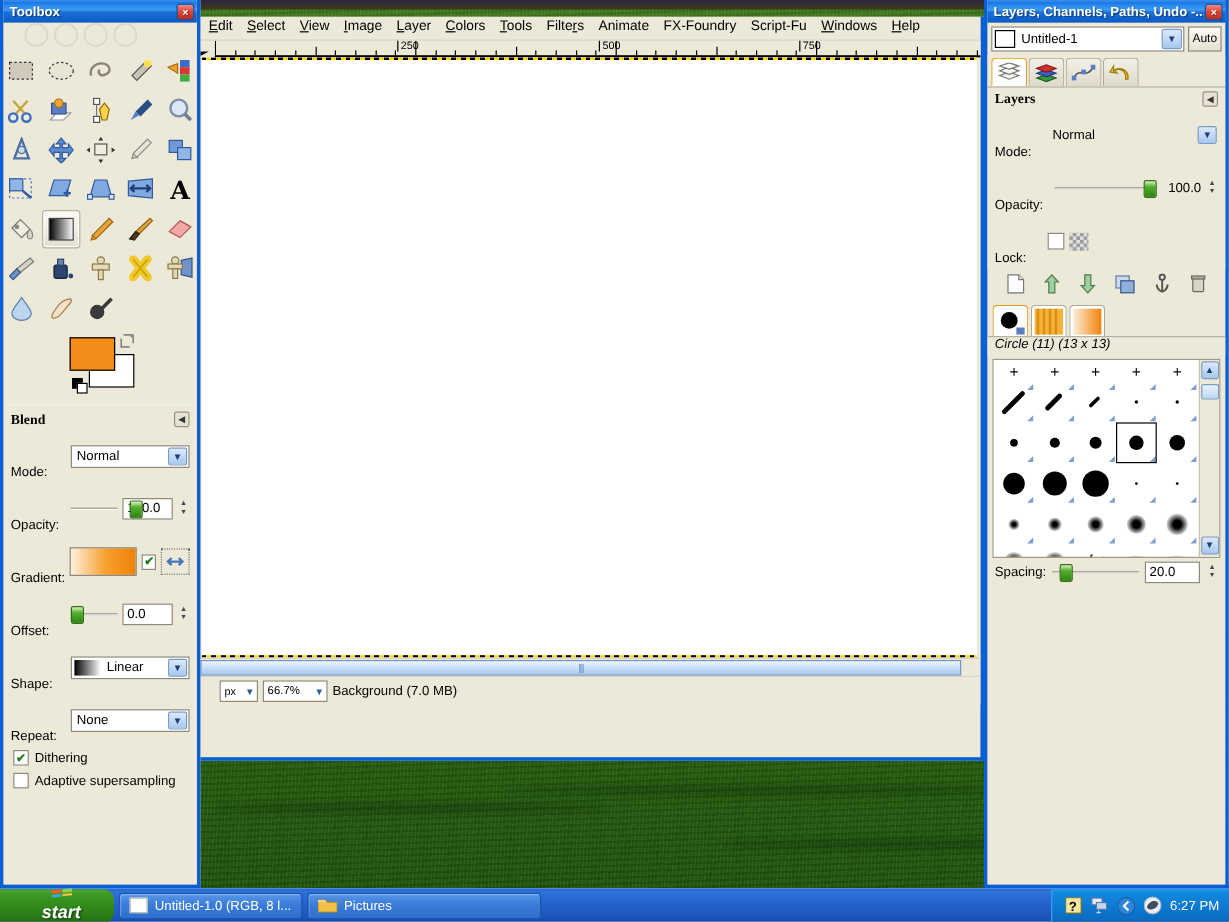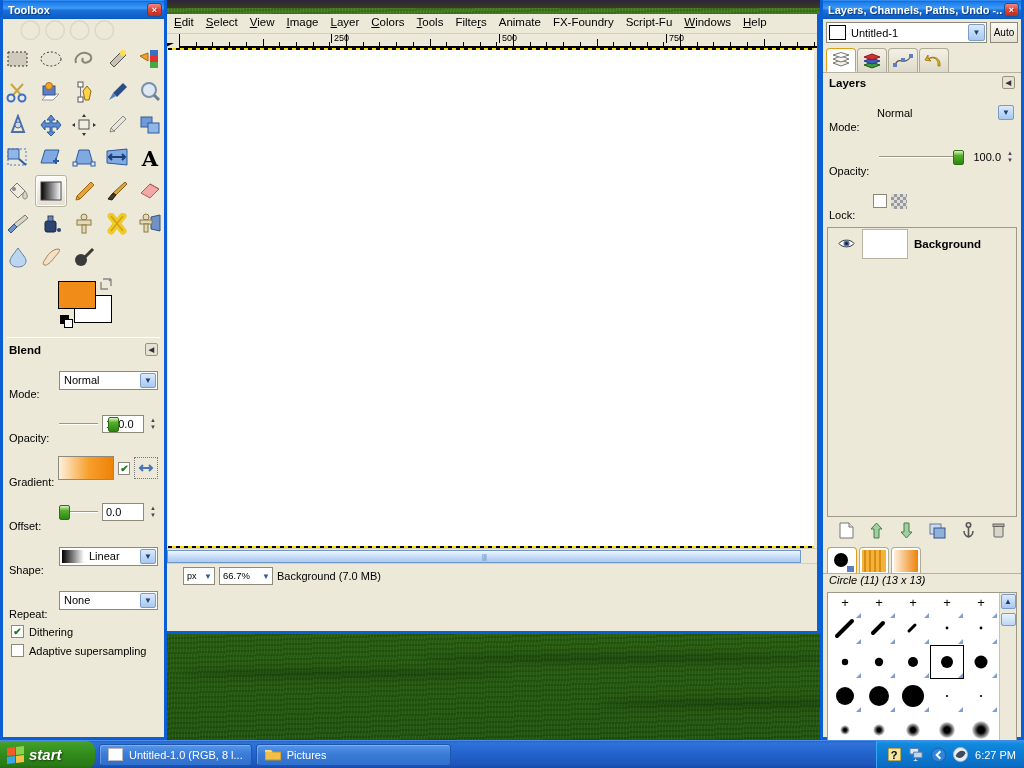--- a/index.html
+++ b/index.html
@@ -94,21 +94,21 @@
          background:#f28c18; border:1px solid #000;}
   .swaparrow{ position:absolute; left:42px; top:-4px; width:14px;height:14px;}
   .defsq{ position:absolute; left:2px; top:34px; width:14px; height:14px;}
   .defsq .b{ position:absolute; left:0;top:0;width:9px;height:9px;background:#000;}
   .defsq .w{ position:absolute; left:4px;top:4px;width:9px;height:9px;background:#fff;border:1px solid #000;}
 
   .sep{ height:1px; background:#c6c2b2; margin:2px 4px; border-bottom:1px solid #fff;}
 
   
   .sectionhdr{
-    display:flex;align-items:center; padding:3px 6px 2px 6px; font-weight:bold; font-size:11.5px; color:#000;
+    display:flex;align-items:center; padding:3px 6px 2px 6px; font-weight:bold; font-size:11.5px; color:#000;font-family:Liberation Serif, serif;
   }
   .sectionhdr .t{flex:1;}
   .collapsebtn{
     width:13px;height:13px;border:1px solid #9a947f;background:#e6e2d2;
     display:flex;align-items:center;justify-content:center;font-size:7px;color:#333;border-radius:2px;
   }
   .optrow{ display:flex; align-items:center; padding:2px 6px; gap:4px; }
   .optrow .lbl{ width:46px; font-size:11px; color:#000;margin-top:28px;}
   .combo{
     flex:1; height:19px; border:1px solid #8d8a7d; background:#fff;
@@ -244,20 +244,21 @@
     background: linear-gradient(to bottom,#2a63c9 0%,#2f73da 8%,#2565cf 40%,#1d55bb 88%,#154aa9 100%);
     border-top:1px solid #4a8ae8; display:flex; align-items:center;
   }
   #startbtn{
     width:95px;height:28px; position:relative;
     background: linear-gradient(to bottom,#4aa52e 0%,#3f9c24 12%,#318a1c 50%,#2a7a16 85%,#236a12 100%);
     border-radius:0 9px 9px 0;
     display:flex;align-items:center; gap:5px; padding-left:7px;
     color:#fff; font-style:italic; font-weight:bold; font-size:15px;
     text-shadow: 1px 1px 2px rgba(0,0,0,0.55);
+    flex-direction: column;
   }
   .flag{ width:17px;height:16px; display:grid; grid-template-columns:1fr 1fr; grid-template-rows:1fr 1fr;
          gap:1px; transform:skewY(-6deg);}
   .flag i{ display:block;}
   .taskitem{
     height:22px; margin-left:4px; padding:0 8px; display:flex; align-items:center; gap:6px;
     background: linear-gradient(to bottom,#5897e8,#3a7cd8 45%,#2f6fcd);
     border:1px solid #1e56ae; border-radius:3px; color:#fff; font-size:11px;
     box-shadow: inset 1px 1px 0 rgba(255,255,255,0.25);
     max-width:160px; white-space:nowrap; overflow:hidden;
@@ -779,33 +780,20 @@
             <span>▼</span>
           </div>
       </div>
       <div class="optrow">
         <span class="lbl" style="width:40px;">Lock:</span>
         <span class="chkbox" style="width:14px;height:14px;"></span>
         <span style="width:16px;height:15px;background-image:linear-gradient(45deg,#999 25%,transparent 25%),linear-gradient(-45deg,#999 25%,transparent 25%),linear-gradient(45deg,transparent 75%,#999 75%),linear-gradient(-45deg,transparent 75%,#999 75%);background-size:6px 6px;background-position:0 0,0 3px,3px -3px,-3px 0px;background-color:#ddd;"></span>
       </div>
     </div>
 
-    <div class="layerlist" style="height:290px;flex:none;">
-      <div class="layerrow">
-        <span class="eye">
-          <svg width="17" height="11" viewBox="0 0 17 11">
-              <path d="M1 5.5 C4 1 13 1 16 5.5 C13 10 4 10 1 5.5Z" fill="#fff" stroke="#333"></path>
-              <circle cx="8.5" cy="5.5" r="3" fill="#4a6fa8"></circle>
-              <circle cx="8.5" cy="5.5" r="1.3" fill="#111"></circle>
-            </svg>
-        </span>
-        <span class="lthumb"></span>
-        <span class="lname">Background</span>
-      </div>
-    </div>
 
     <div class="layerbtns">
       <span>
         <svg width="15" height="17" viewBox="0 0 15 17">
             <path d="M1 1 L10 1 L14 5 L14 16 L1 16 Z" fill="#fff" stroke="#777"></path>
             <path d="M10 1 L10 5 L14 5" fill="#e6e6e6" stroke="#777"></path>
           </svg></span>
       <span>
         <svg width="15" height="17" viewBox="0 0 15 17">
             <path d="M7.5 1 L13 7 L10 7 L10 16 L5 16 L5 7 L2 7 Z" fill="#9fd09f" stroke="#4a7a4a"></path>

